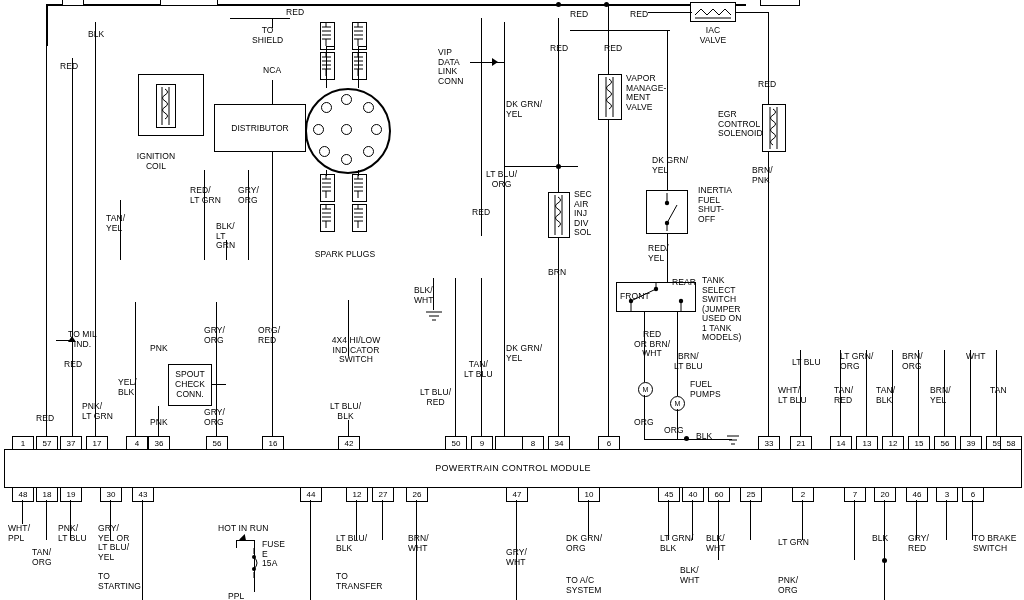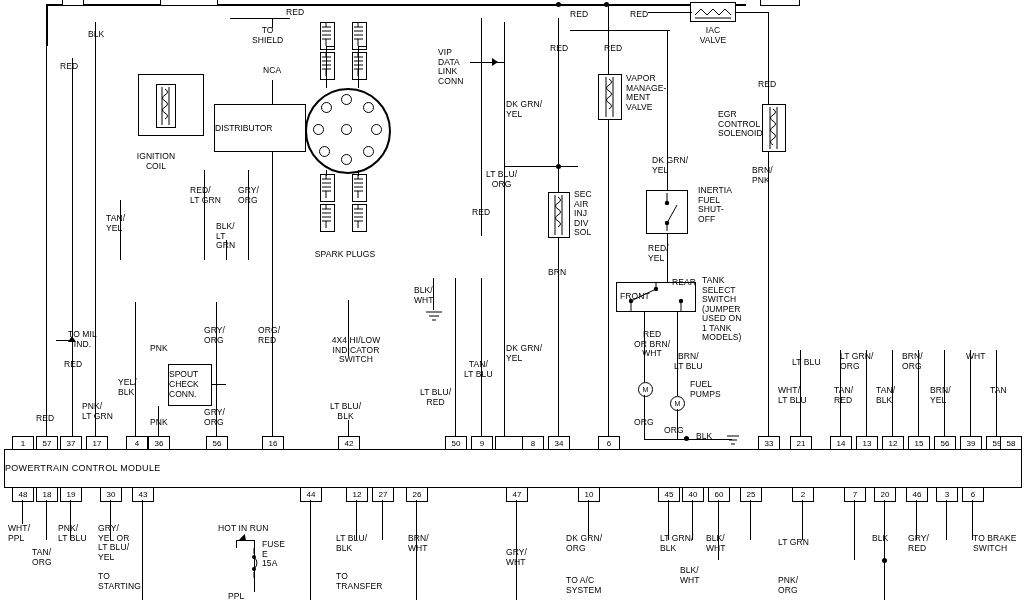--- a/index.html
+++ b/index.html
@@ -7,27 +7,27 @@
   #sheet{position:relative;width:1024px;height:600px;}
   .lbl{position:absolute;font-size:8.5px;line-height:9.5px;letter-spacing:.1px;white-space:pre;}
   .lbl.c{text-align:center;}
   .ln{position:absolute;background:#000;}
   .h{height:1px;}
   .v{width:1px;}
   .h2{height:2px;}
   .v2{width:2px;}
   
   #pcm{position:absolute;left:4px;top:449px;width:1016px;height:37px;border:1px solid #000;background:#fff;}
-  #pcm .t{position:absolute;left:0;top:13px;width:100%;text-align:left;font-size:9px;letter-spacing:.3px;}
+  #pcm .t{position:absolute;left:0;top:13px;width:100%;text-align:center;font-size:9px;letter-spacing:.3px;}
   
   .pin{position:absolute;width:20px;height:13px;border:1px solid #000;background:#fff;font-size:8px;text-align:center;line-height:13px;}
   .pin.top{top:436px;}
   .pin.bot{top:487px;}
   
-  .box{position:absolute;border:1px solid #000;background:#fff;font-size:8.5px;line-height:10px;text-align:left;box-sizing:border-box;}
+  .box{position:absolute;border:1px solid #000;background:#fff;font-size:8.5px;line-height:10px;text-align:center;box-sizing:border-box;}
   .box span{display:block;}
   
   .coilbox{position:absolute;border:1px solid #000;background:#fff;box-sizing:border-box;}
   
   #dist{position:absolute;left:305px;top:88px;width:82px;height:82px;border:2px solid #000;border-radius:50%;background:#fff;}
   .dot{position:absolute;width:9px;height:9px;border:1px solid #000;border-radius:50%;background:#fff;}
   
   .plug{position:absolute;width:13px;height:26px;border:1px solid #000;background:#fff;}
   
   .mcirc{position:absolute;width:13px;height:13px;border:1px solid #000;border-radius:50%;background:#fff;font-size:7px;text-align:center;line-height:13px;}

